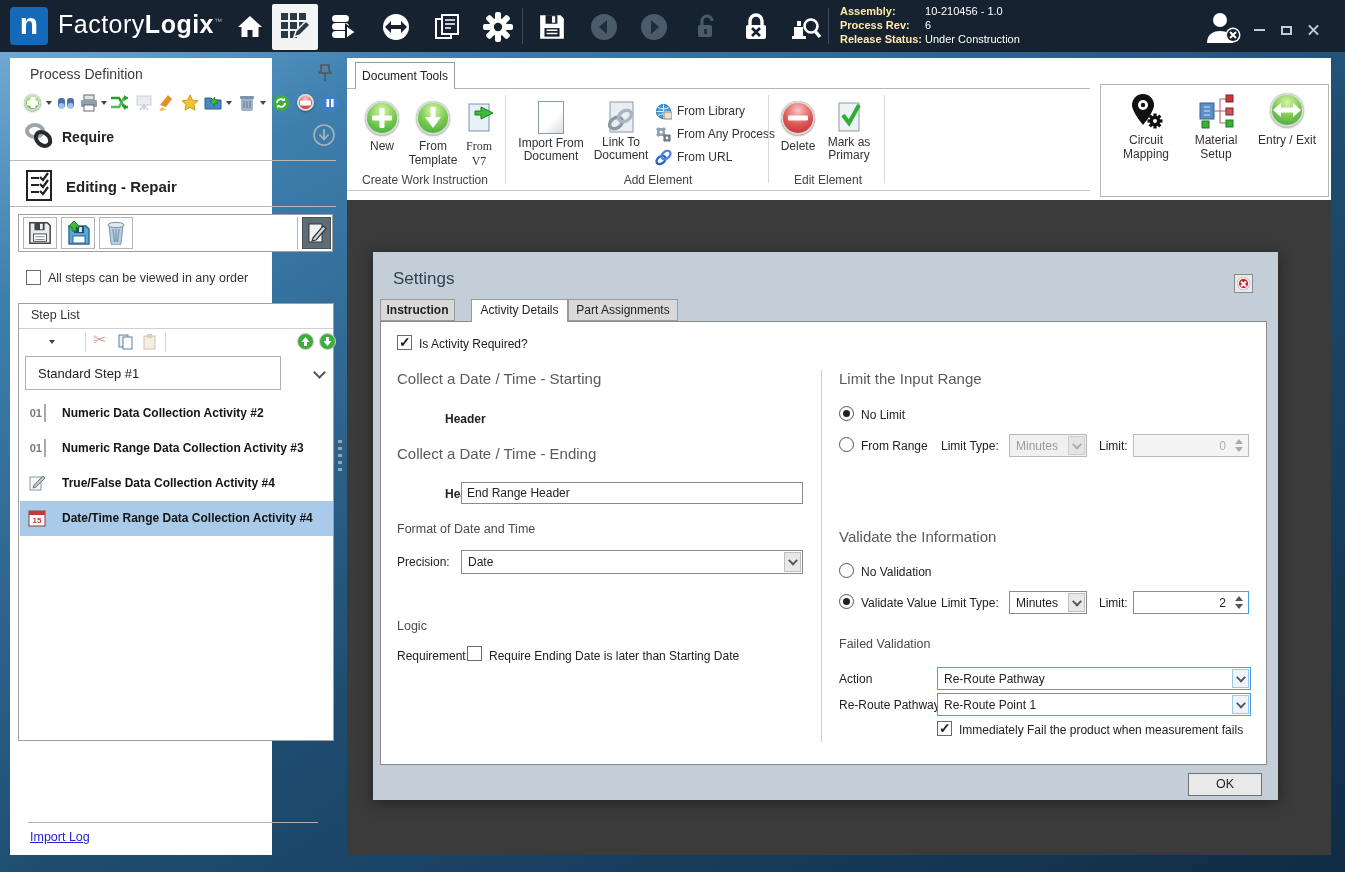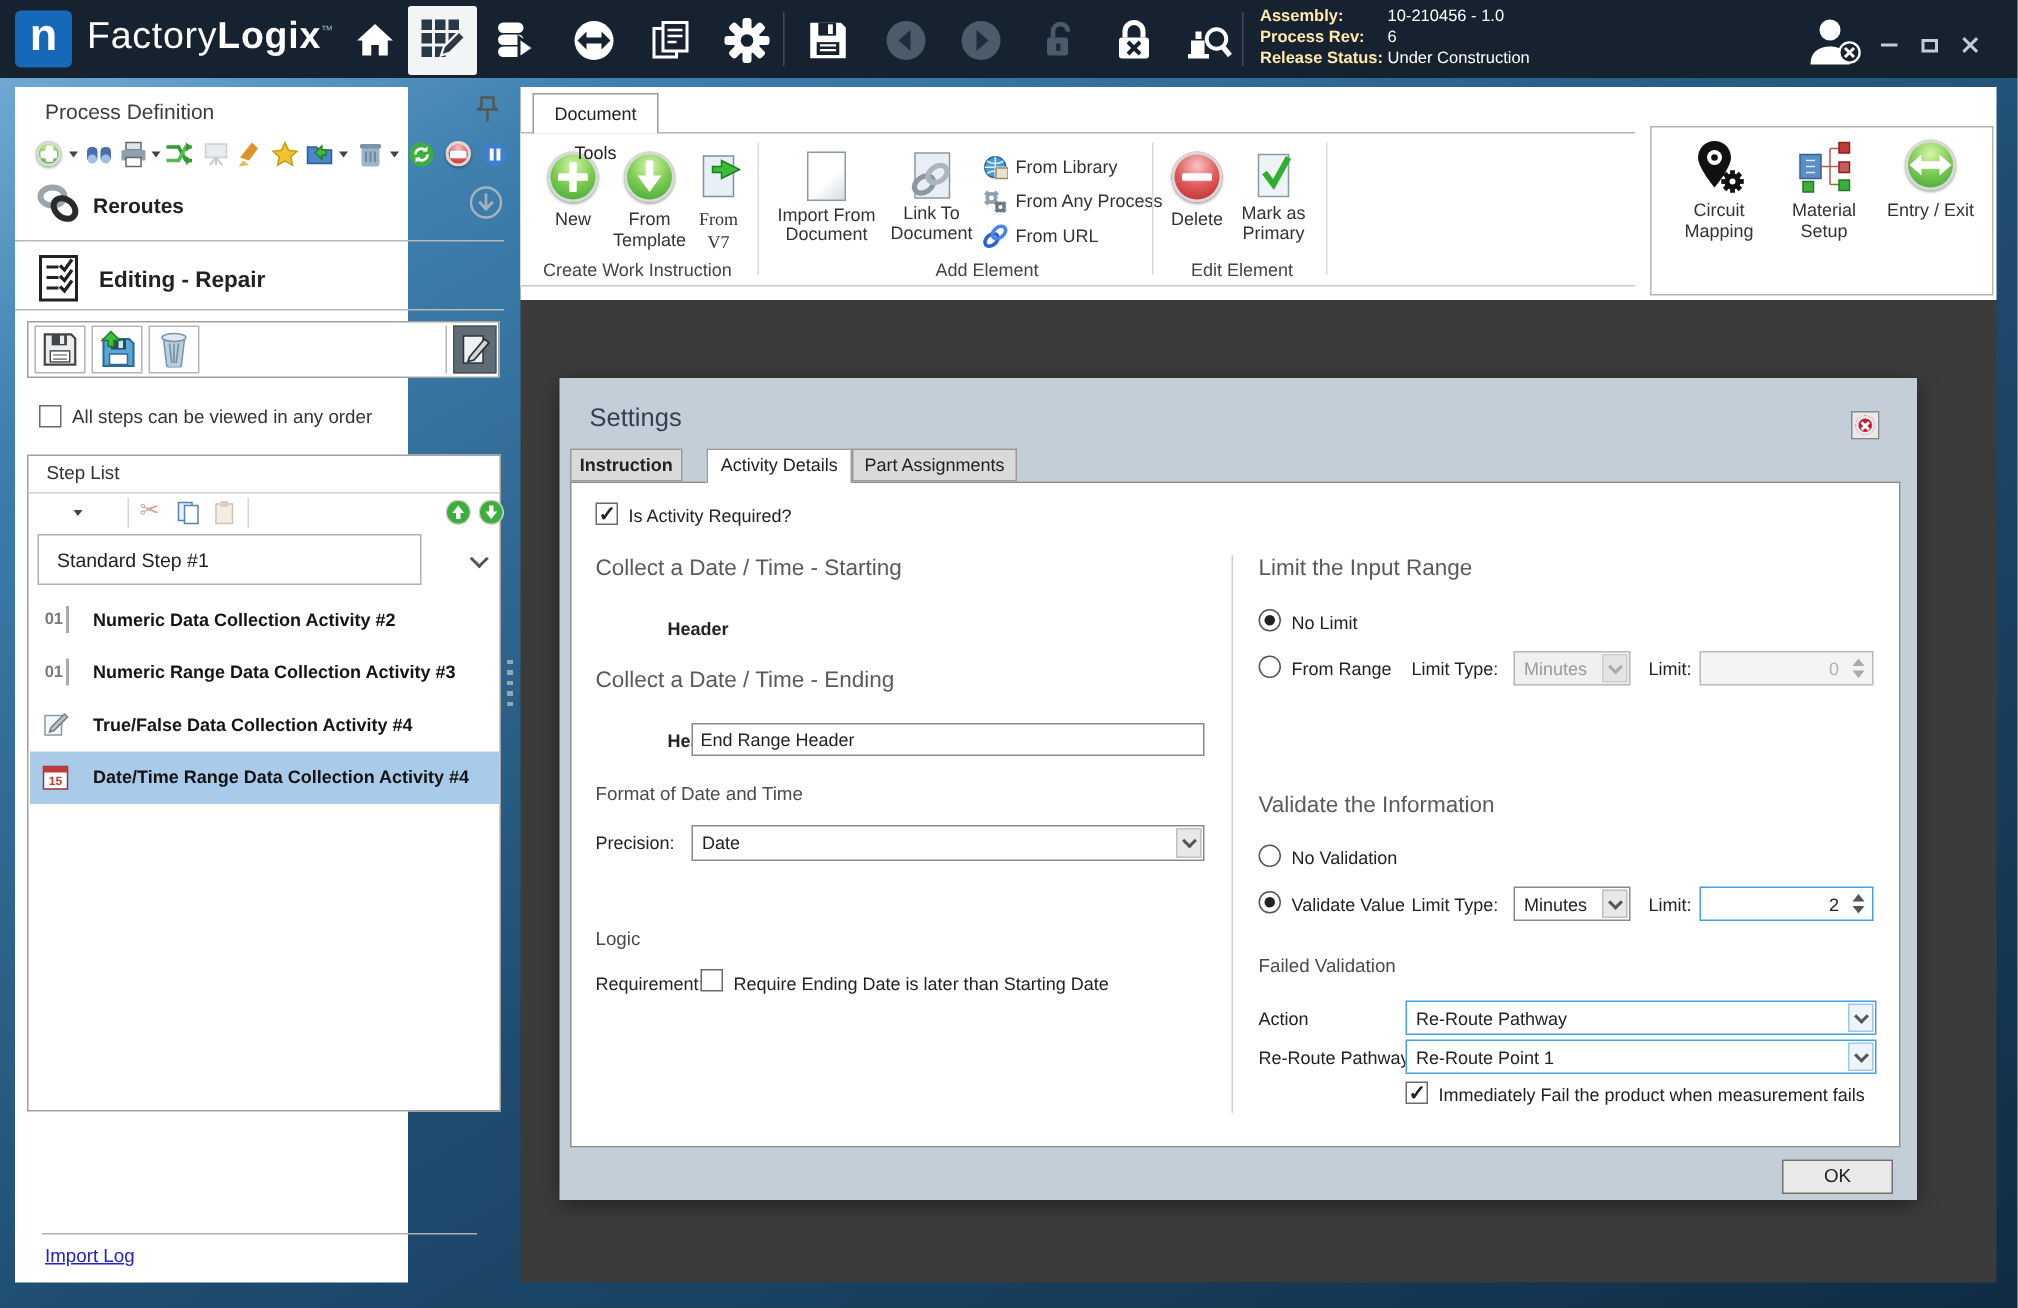--- a/index.html
+++ b/index.html
@@ -91,21 +91,21 @@
   .sl-combo .txt { position:absolute; left:12px; top:9px; font-size:13px; color:#222; }
   .sl-chevron { position:absolute; left:296px; top:64px; width:9px; height:9px; border-right:2px solid #555; border-bottom:2px solid #555; transform:rotate(45deg); }
   .sl-item { position:absolute; left:1px; width:313px; height:35px; }
   .sl-item.sel { background:#a9cbe9; }
   .sl-item .lbl { position:absolute; left:42px; top:10px; font-size:12px; font-weight:bold; color:#141414; white-space:nowrap; }
   .sl-ico { position:absolute; left:8px; top:8px; width:18px; height:18px; }
   .link { font-size:12.5px; color:#2222cc; text-decoration:underline; }
 
   
   .ribbon-strip { position:absolute; left:347px; top:58px; width:984px; height:142px; background:#fff; }
-  .doc-tab { position:absolute; left:8px; top:4px; width:84px; height:27px; background:#fff; border:1px solid #9a9a9a; border-bottom:none;
+  .doc-tab { position:absolute; left:8px; top:4px; width:100px; height:27px; background:#fff; border:1px solid #9a9a9a; border-bottom:none;
              font-size:12px; color:#222; text-align:center; line-height:26px; z-index:2; }
   .ribbon-box { position:absolute; left:0px; top:30px; width:743px; height:103px; border-top:1px solid #b5b5b5; border-bottom:1px solid #c9c9c9; background:#fff; }
   .rb-sep { position:absolute; top:6px; width:1px; height:88px; background:#d8d8d8; }
   .rb-item { position:absolute; text-align:center; font-size:12px; color:#333; }
   .rb-item .ic { margin:0 auto; }
   .rb-glabel { position:absolute; bottom:3px; font-size:12px; color:#444; text-align:center; }
   .rb-small { position:absolute; font-size:12px; color:#333; white-space:nowrap; }
   .rb-small .sic { position:absolute; left:-22px; top:-1px; width:17px; height:17px; }
   .ribbon-right { position:absolute; left:753px; top:26px; width:229px; height:113px; border:1px solid #b5b5b5; background:#fff; }
   .docpage { background:linear-gradient(135deg,#ffffff 55%, #d6dde2 100%); border:1px solid #8a9aa5; }
@@ -367,21 +367,21 @@
           <rect x="10" y="5" width="2.6" height="8" fill="#fff"></rect>
         </svg>
     </div>
 
     <div class="abs" style="left:14px; top:64px;">
       <svg width="30" height="28" viewBox="0 0 30 28">
         <ellipse cx="11" cy="9" rx="8" ry="6" fill="none" stroke="#9aa5ad" stroke-width="4"></ellipse>
         <ellipse cx="19" cy="17" rx="8" ry="6" fill="none" stroke="#2a2a2a" stroke-width="4" transform="rotate(40 19 17)"></ellipse>
       </svg>
     </div>
-    <div class="sec-label" style="left:52px; top:71px;">Reroutes</div>
+    <div class="sec-label" style="left:52px; top:71px;">Require</div>
     <div class="abs" style="left:303px; top:66px;">
       <svg width="22" height="22" viewBox="0 0 22 22">
           <circle cx="11" cy="11" r="10" fill="none" stroke="#a8b2ba" stroke-width="1.6"></circle>
           <path d="M11 5 v10 M6.5 10.5 L11 15.5 l4.5-5" fill="none" stroke="#a8b2ba" stroke-width="1.8"></path>
         </svg>
     </div>
     <div class="sb-divider" style="top:102px; width:326px;"></div>
 
     <div class="abs" style="left:16px; top:112px;">
       <svg width="28" height="32" viewBox="0 0 28 32">

